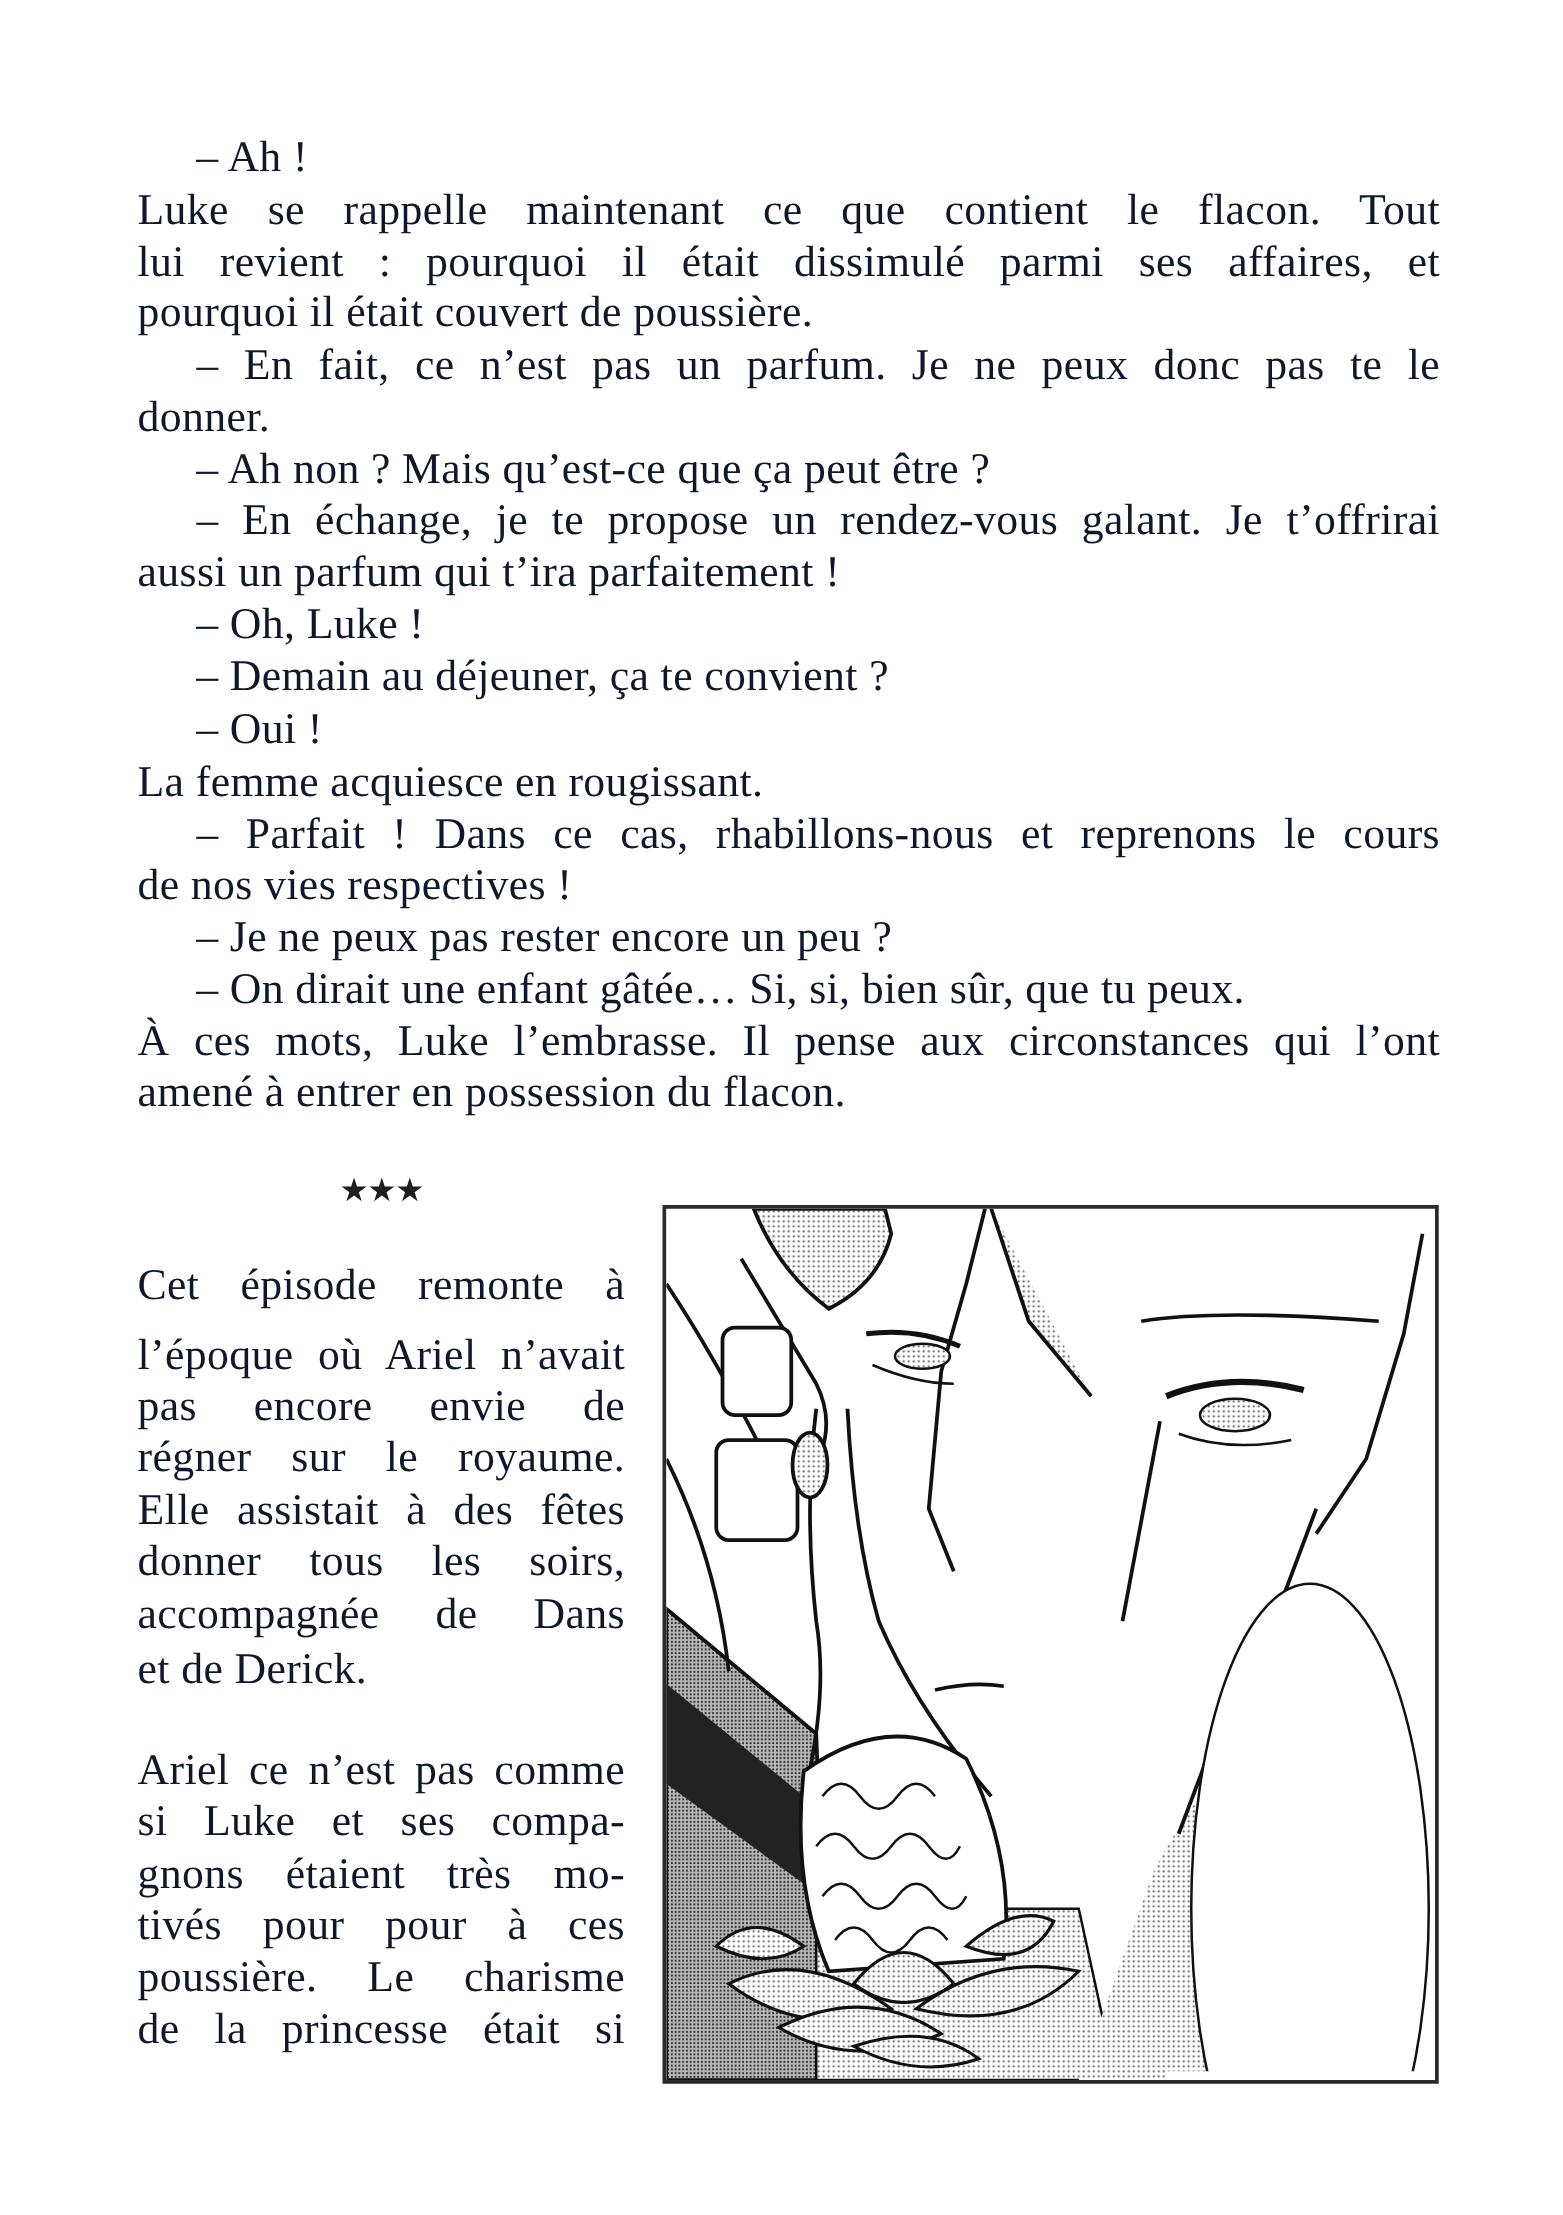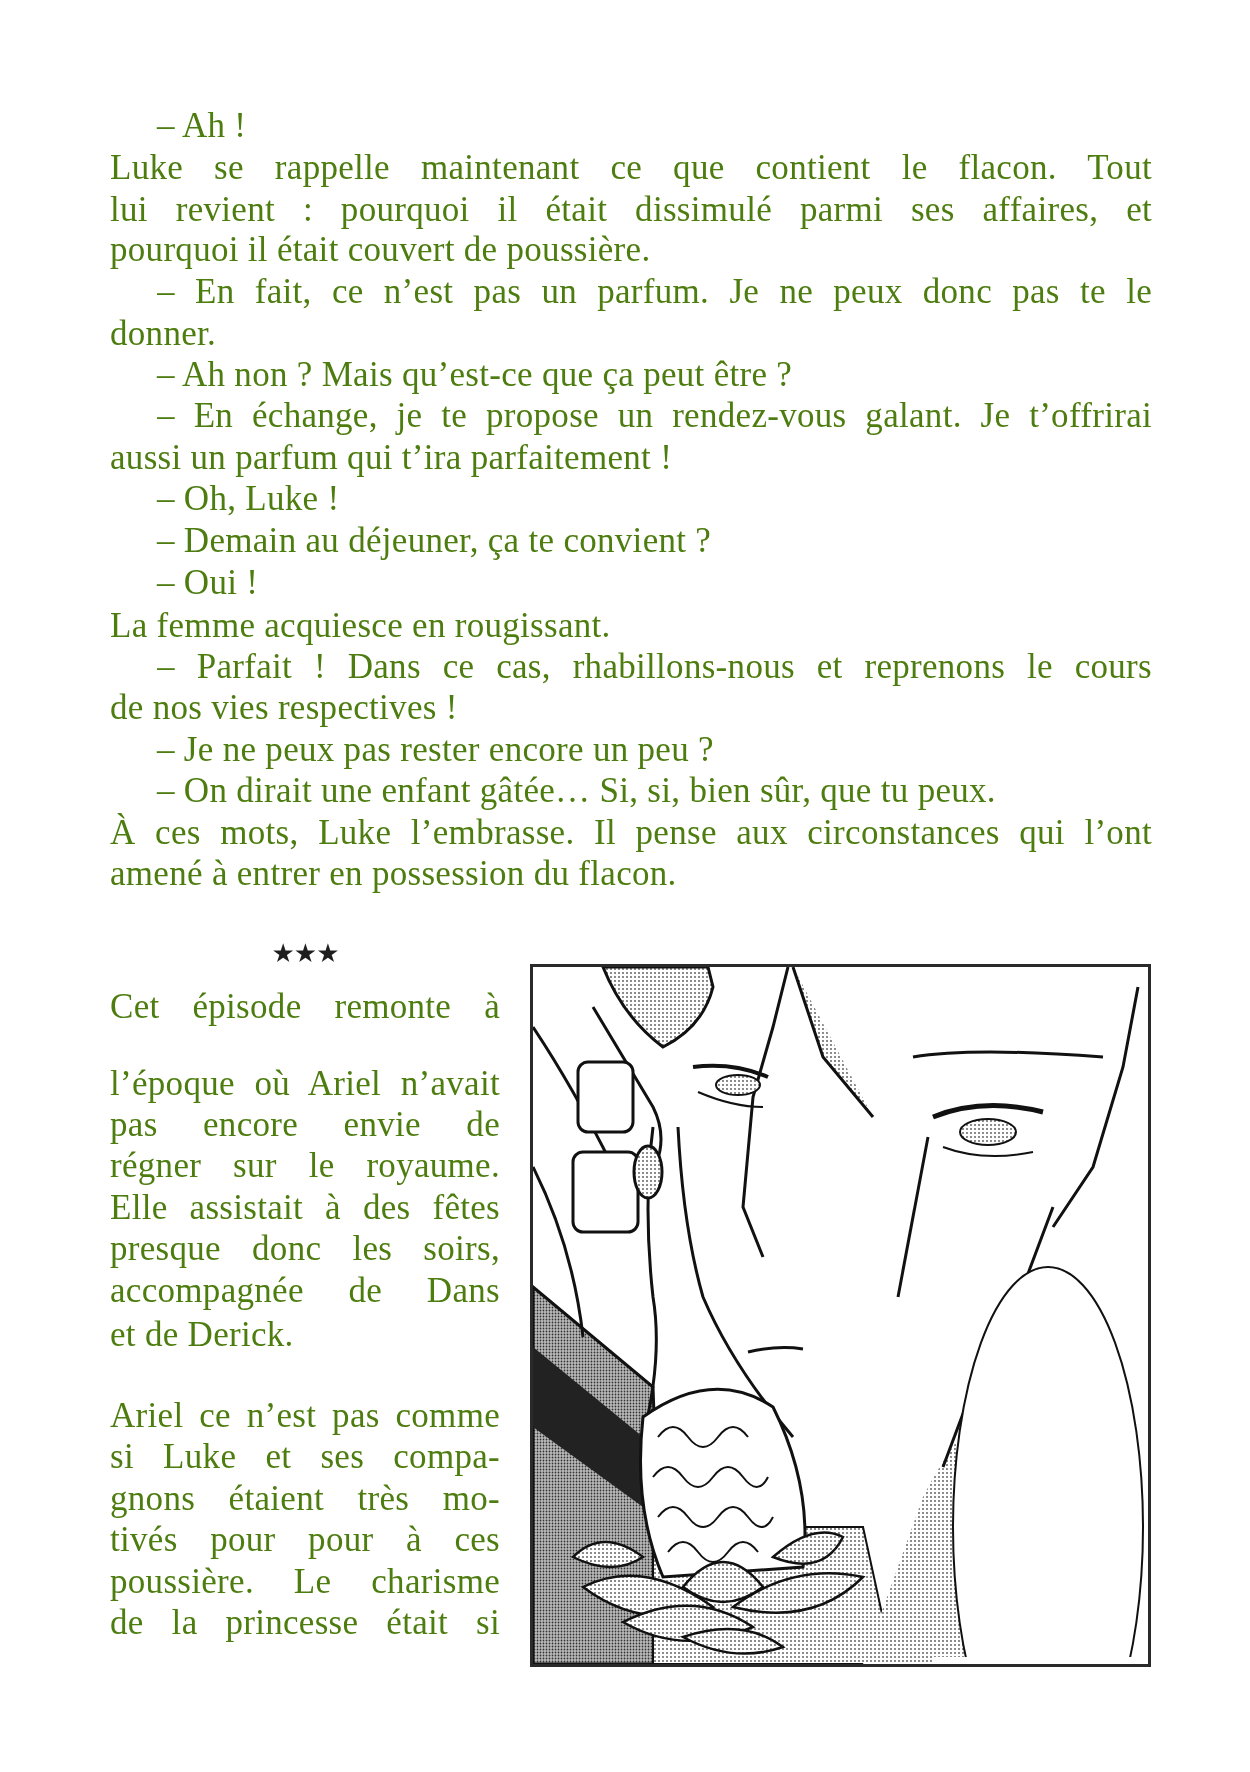--- a/index.html
+++ b/index.html
@@ -4,21 +4,21 @@
 <style>
   html, body { margin: 0; padding: 0; background: #ffffff; }
   body { width: 1250px; height: 1772px; position: relative; overflow: hidden; }
   .page { position: absolute; left: 0; top: 0; width: 1250px; height: 1772px; background: #fff; }
   .ln {
     position: absolute;
     font-family: "Liberation Serif", "DejaVu Serif", serif;
     font-size: 35px;
     line-height: 41px;
     height: 41px;
-    color: #4d7c0f;
+    color: #0f172a;
     white-space: nowrap;
     letter-spacing: 0.3px;
   }
   .j { text-align: justify; text-align-last: justify; white-space: normal; overflow: hidden; }
   .full { left: 110px; width: 1042px; }
   .ind { left: 157px; }
   .indj { left: 157px; width: 995px; }
   .col { left: 110px; width: 390px; }
   .stars {
     position: absolute; left: 266px; top: 936px; width: 78px; height: 34px;
@@ -55,26 +55,26 @@
     <div class="ln ind" style="top:729px">– Je ne peux pas rester encore un peu ?</div>
     <div class="ln ind" style="top:770px">– On dirait une enfant gâtée… Si, si, bien sûr, que tu peux.</div>
     <div class="ln full j" style="top:812px">À ces mots, Luke l’embrasse. Il pense aux circonstances qui l’ont</div>
     <div class="ln full" style="top:853px">amené à entrer en possession du flacon.</div>
   </div>
 
   <div class="stars">★★★</div>
 
   <div>
     <div>
-      <div class="ln col j" style="top:986px">Cet épisode remonte à</div>
+      <div class="ln col j" style="top:1007px">Cet épisode remonte à</div>
       <div class="ln col j" style="top:1063px">l’époque où Ariel n’avait</div>
       <div class="ln col j" style="top:1104px">pas encore envie de</div>
       <div class="ln col j" style="top:1145px">régner sur le royaume.</div>
       <div class="ln col j" style="top:1187px">Elle assistait à des fêtes</div>
-      <div class="ln col j" style="top:1228px">presque donc les soirs,</div>
+      <div class="ln col j" style="top:1228px">donner tous les soirs,</div>
       <div class="ln col j" style="top:1270px">accompagnée de Dans</div>
       <div class="ln col" style="top:1314px">et de Derick.</div>
     </div>
     <div>
       <div class="ln col j" style="top:1395px">Ariel ce n’est pas comme</div>
       <div class="ln col j" style="top:1436px">si Luke et ses compa-</div>
       <div class="ln col j" style="top:1478px">gnons étaient très mo-</div>
       <div class="ln col j" style="top:1519px">tivés pour pour à ces</div>
       <div class="ln col j" style="top:1561px">poussière. Le charisme</div>
       <div class="ln col j" style="top:1602px">de la princesse était si</div>

